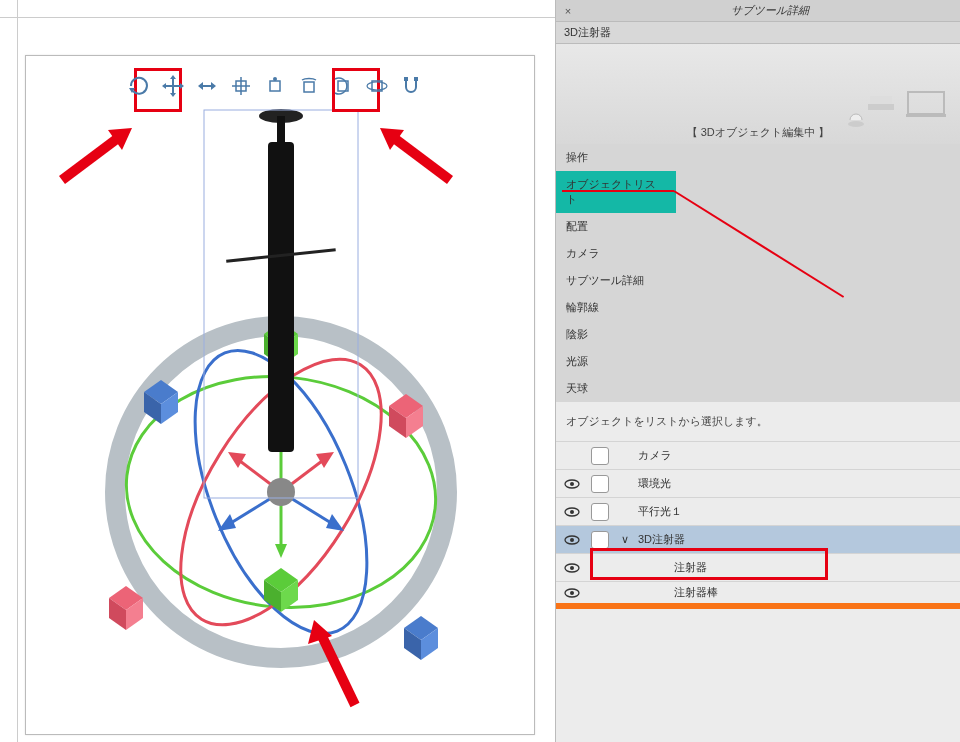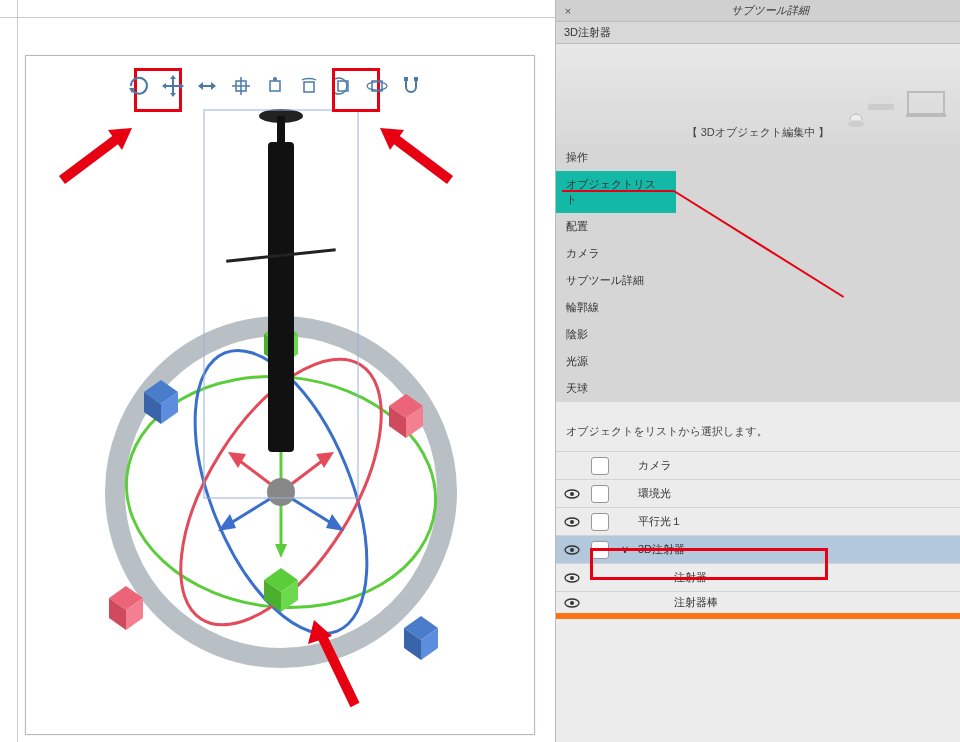--- a/index.html
+++ b/index.html
@@ -20,21 +20,21 @@
 .panel-subtitle { height: 22px; padding: 3px 8px; font-size: 11px; color: #333; border-bottom: 1px solid #bbb; background: #d8d8d8; }
 .banner { height: 100px; background: linear-gradient(180deg,#e8e8e8,#d8d8d8); position: relative; display:flex; align-items:flex-end; justify-content:center; }
 .banner-txt { font-size: 11px; color: #444; padding: 4px; }
 .banner-deco { position:absolute; right:12px; top:38px; width:100px; height:60px; }
 .body-row { display: flex; flex: 1; }
 .side-list { width: 120px; font-size: 11px; color: #333; }
 .side-item { padding: 6px 10px; border-bottom: 0 solid transparent; cursor: pointer; }
 .side-item.sel { background: #14b8a6; }
 .side-sub { padding-left: 10px; }
 .redline { position: absolute; height: 2px; background: #e60012; transform-origin: left center; }
-.content { flex: 1; background: #ececec; font-size: 11px; color: #333; padding-top: 16px; position: relative; }
+.content { flex: 1; background: #ececec; font-size: 11px; color: #333; padding-top: 6px; position: relative; }
 .hint { padding: 6px 10px 12px; color: #444; }
 .obj-list { }
 .obj-row { display: flex; align-items: center; height: 28px; border-top: 1px solid #d4d4d4; padding-left: 4px; gap: 4px; }
 .obj-row:last-child { border-bottom: 6px solid #f97316; }
 .obj-row.sel { background: #b4c8dd; }
 .eye { width: 24px; display: flex; justify-content: center; color: #333; }
 .chk { width: 18px; height: 18px; border: 1px solid #999; border-radius: 3px; background: #fff; }
 .chk-wrap { width:24px; display:flex; justify-content:center; }
 .caret { width: 18px; text-align: center; color: #333; }
 .obj-label { flex: 1; }

